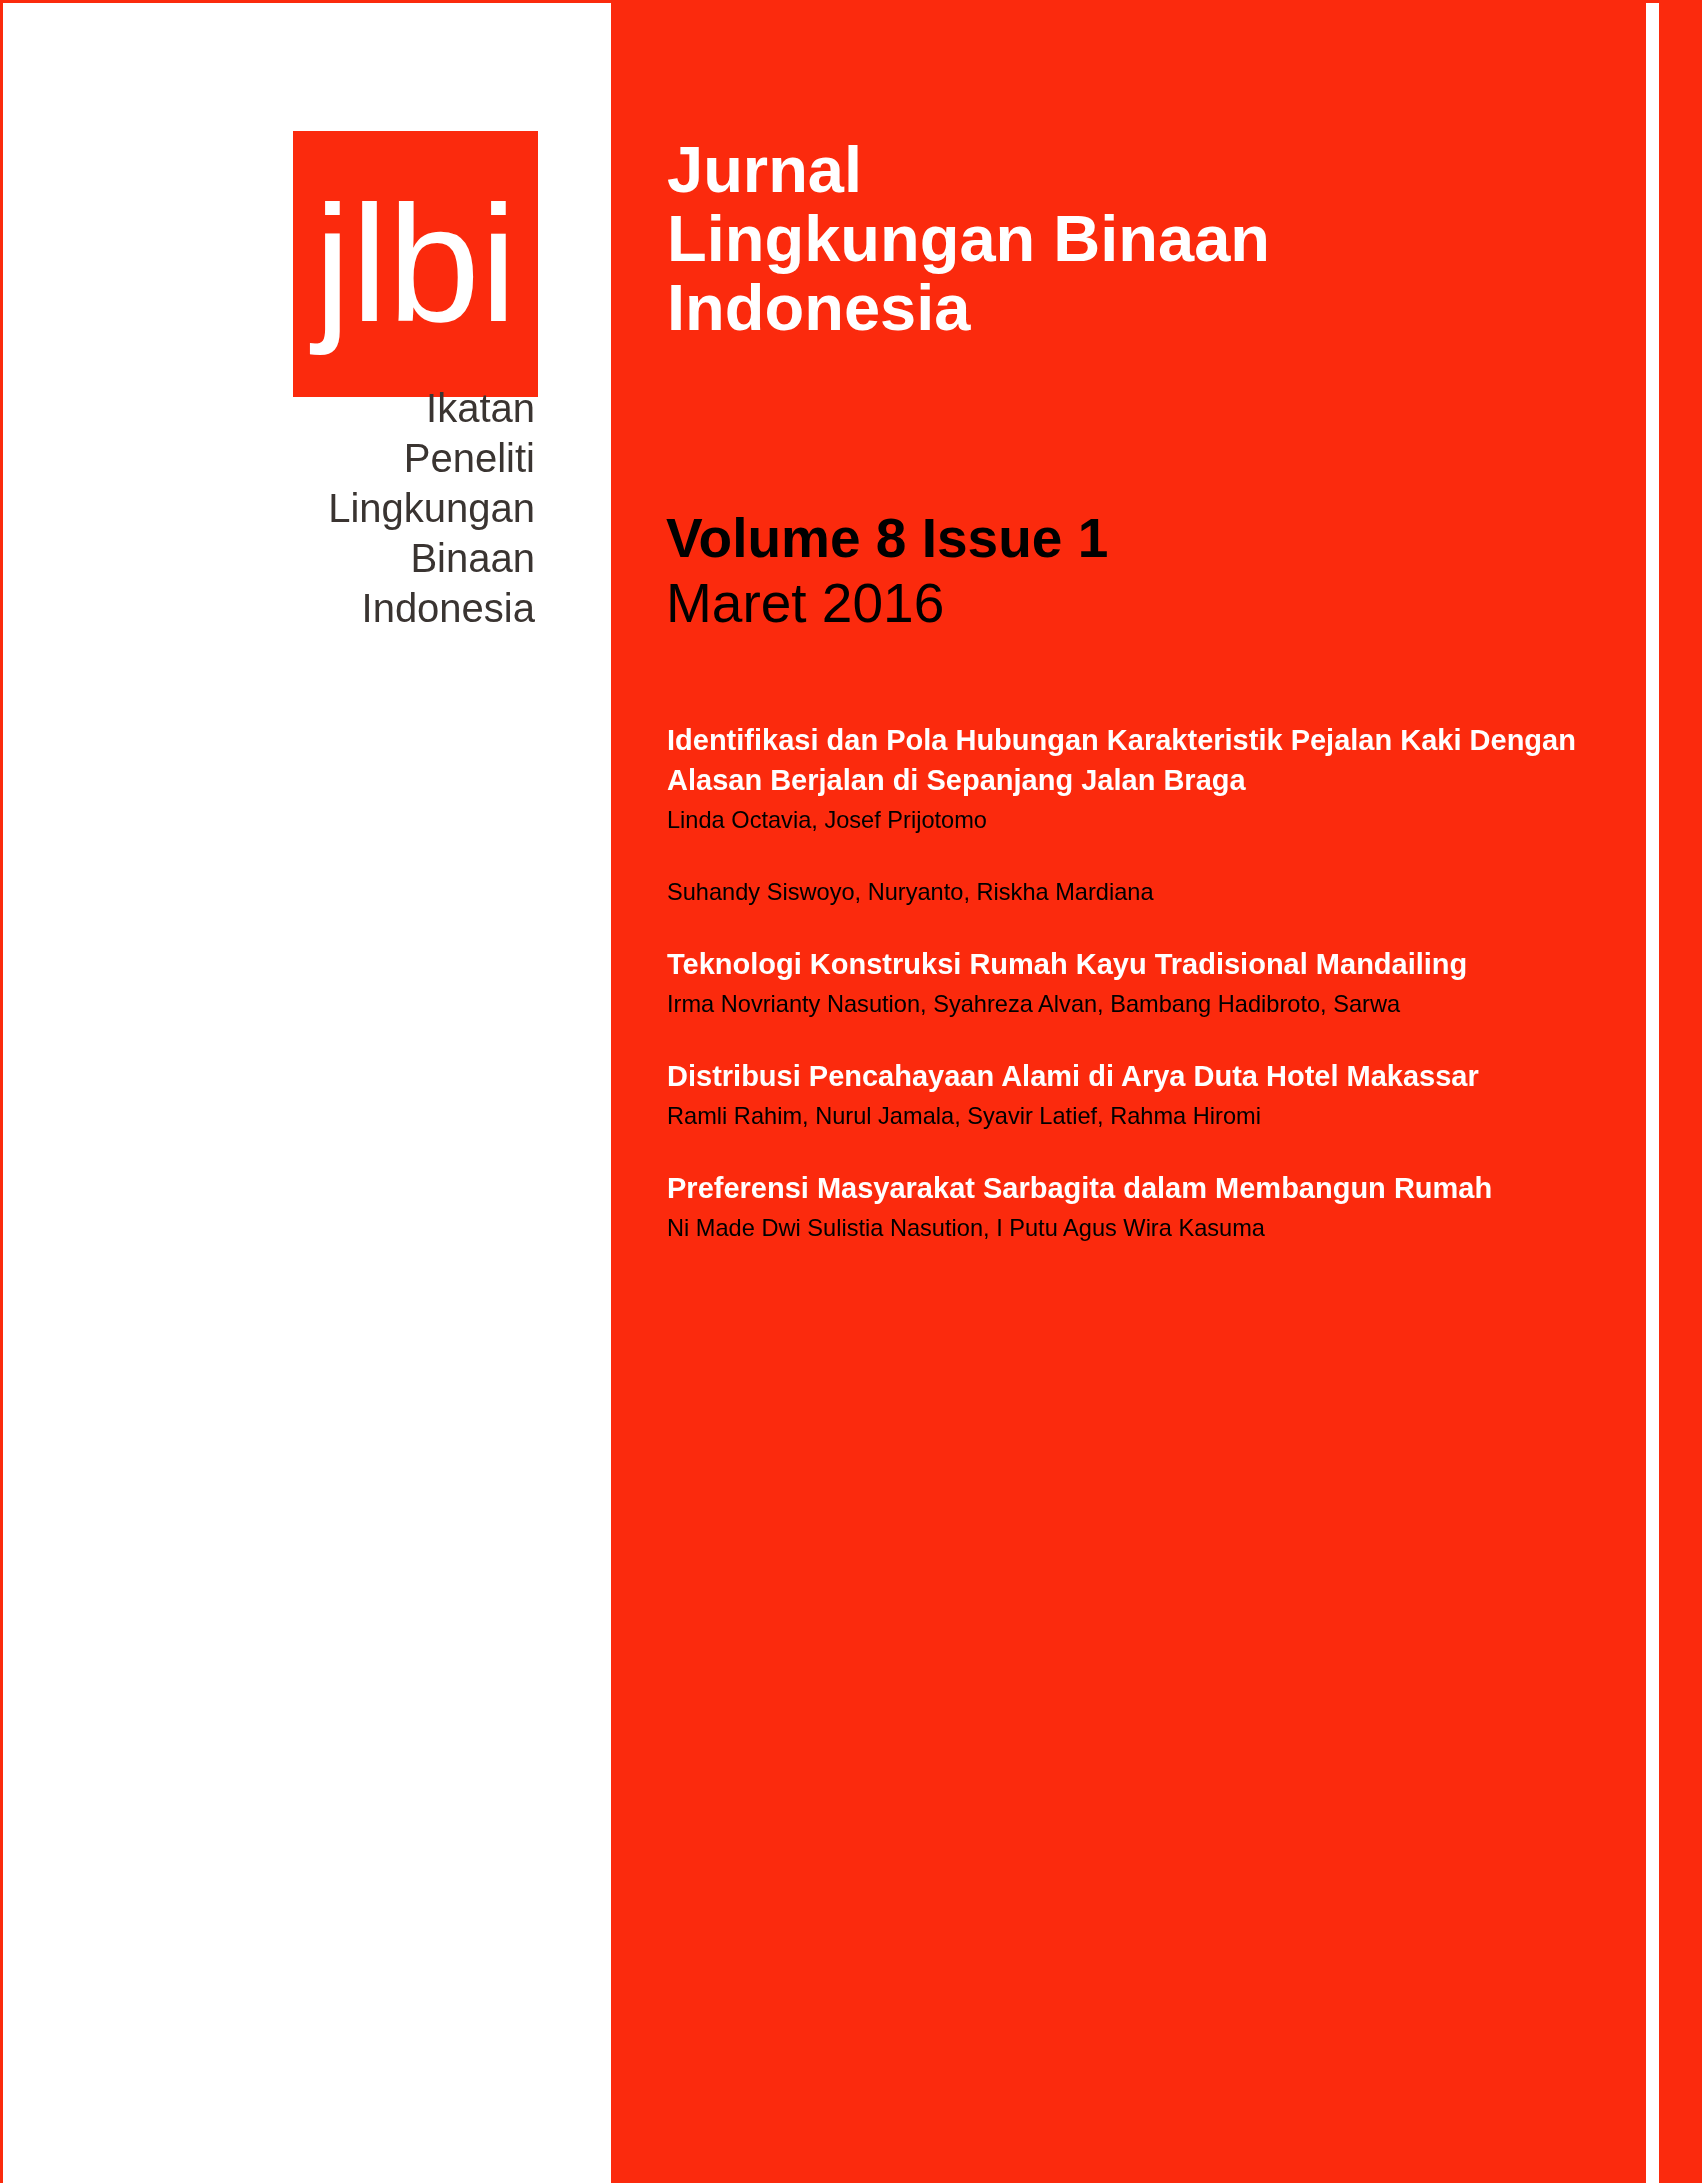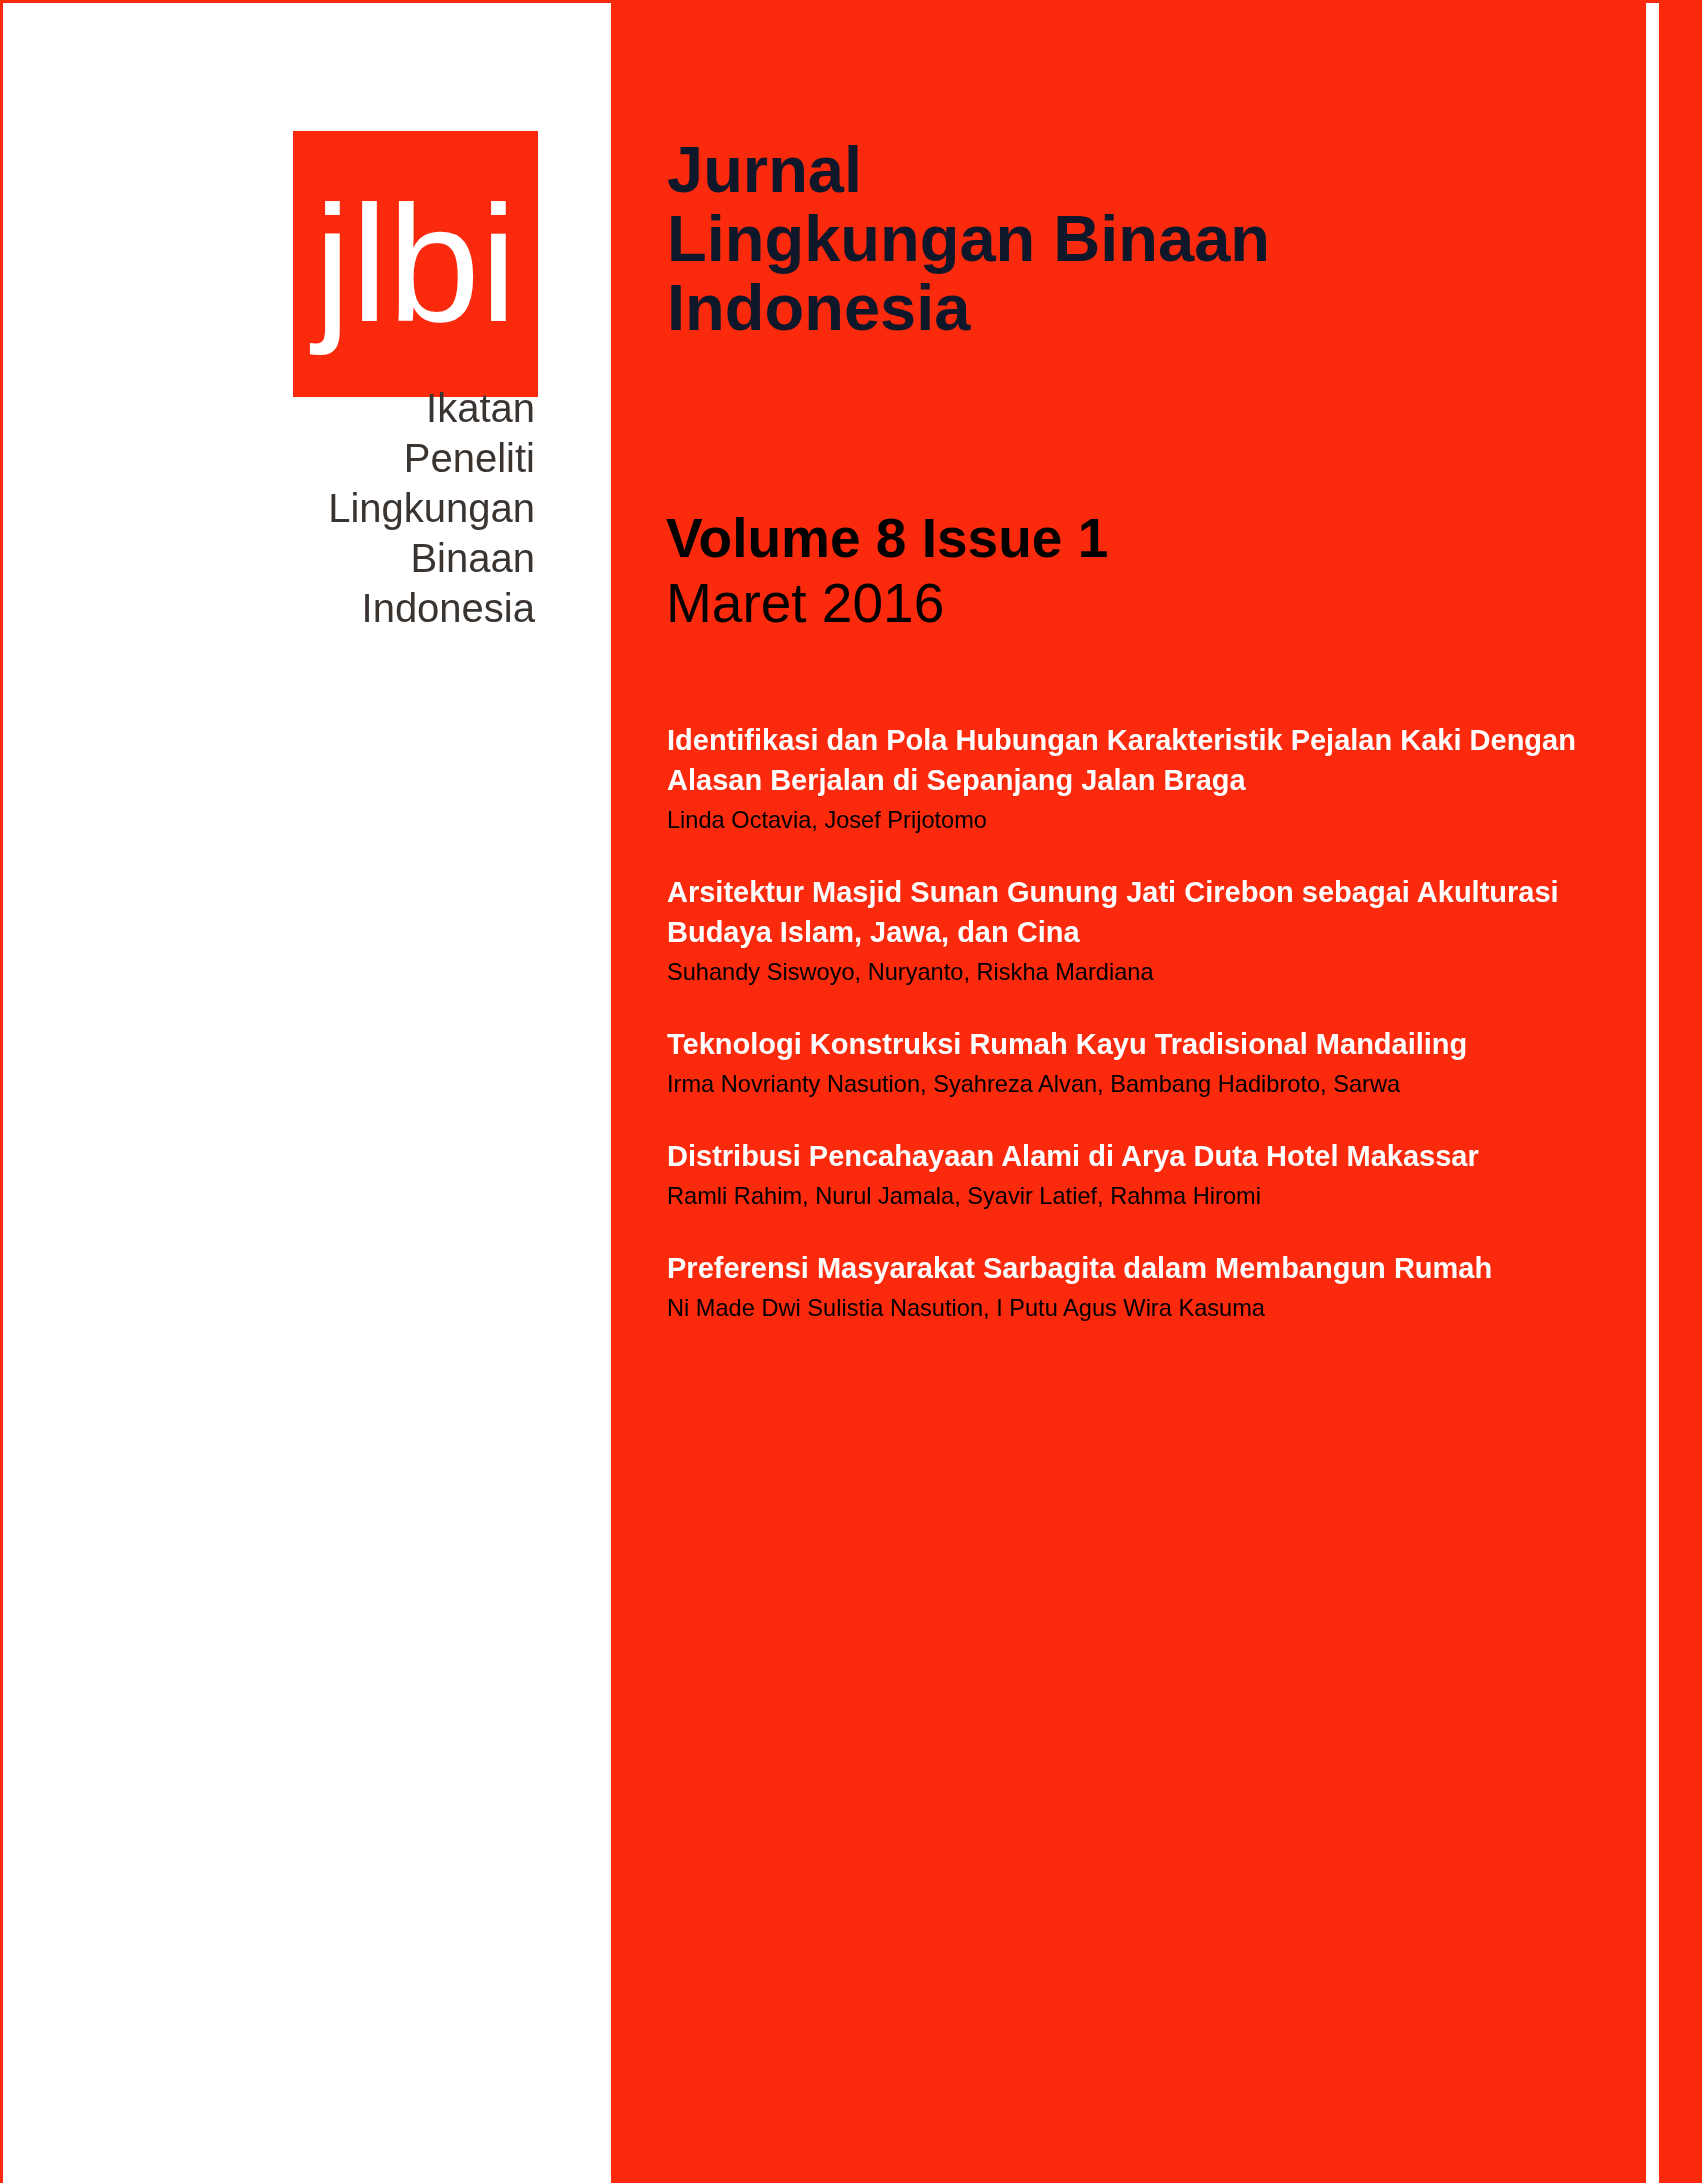--- a/index.html
+++ b/index.html
@@ -75,21 +75,21 @@
     line-height:50px;
     white-space:pre-line;
     z-index:6;
   }
 
   
   .journal-title{
     position:absolute;
     left:56px;top:135px;
     margin:0;
-    color:#0f172a;
+    color:#ffffff;
     font-size:65px;
     line-height:69px;
     font-weight:bold;
     white-space:pre-line;
   }
   .issue-block{
     position:absolute;
     left:55px;top:506px;
     color:#000000;
     font-size:55px;
@@ -149,22 +149,20 @@
       <div class="date">Maret 2016</div>
     </div>
 
     <section class="articles">
       <article class="article">
         <h2>Identifikasi dan Pola Hubungan Karakteristik Pejalan Kaki Dengan
 Alasan Berjalan di Sepanjang Jalan Braga</h2>
         <p>Linda Octavia, Josef Prijotomo</p>
       </article>
       <article class="article">
-        <h2>Arsitektur Masjid Sunan Gunung Jati Cirebon sebagai Akulturasi
-Budaya Islam, Jawa, dan Cina</h2>
         <p>Suhandy Siswoyo, Nuryanto, Riskha Mardiana</p>
       </article>
       <article class="article">
         <h2>Teknologi Konstruksi Rumah Kayu Tradisional Mandailing</h2>
         <p>Irma Novrianty Nasution, Syahreza Alvan, Bambang Hadibroto, Sarwa</p>
       </article>
       <article class="article">
         <h2>Distribusi Pencahayaan Alami di Arya Duta Hotel Makassar</h2>
         <p>Ramli Rahim, Nurul Jamala, Syavir Latief, Rahma Hiromi</p>
       </article>

